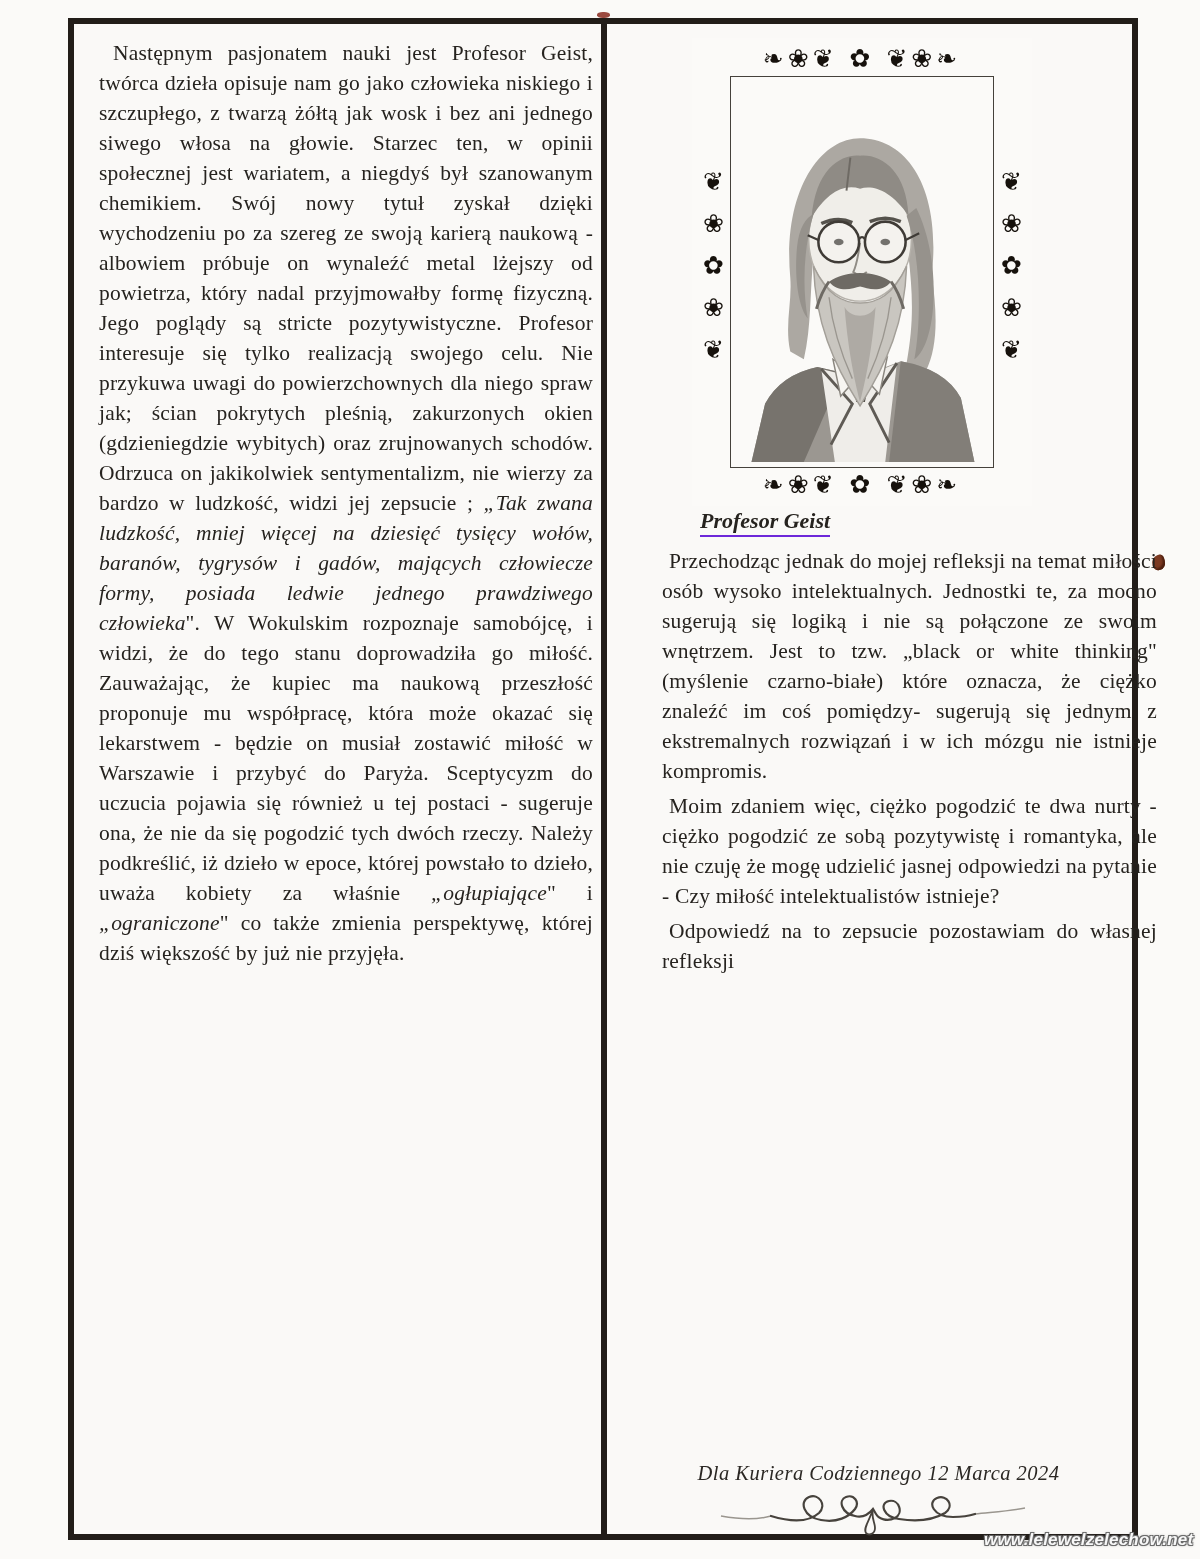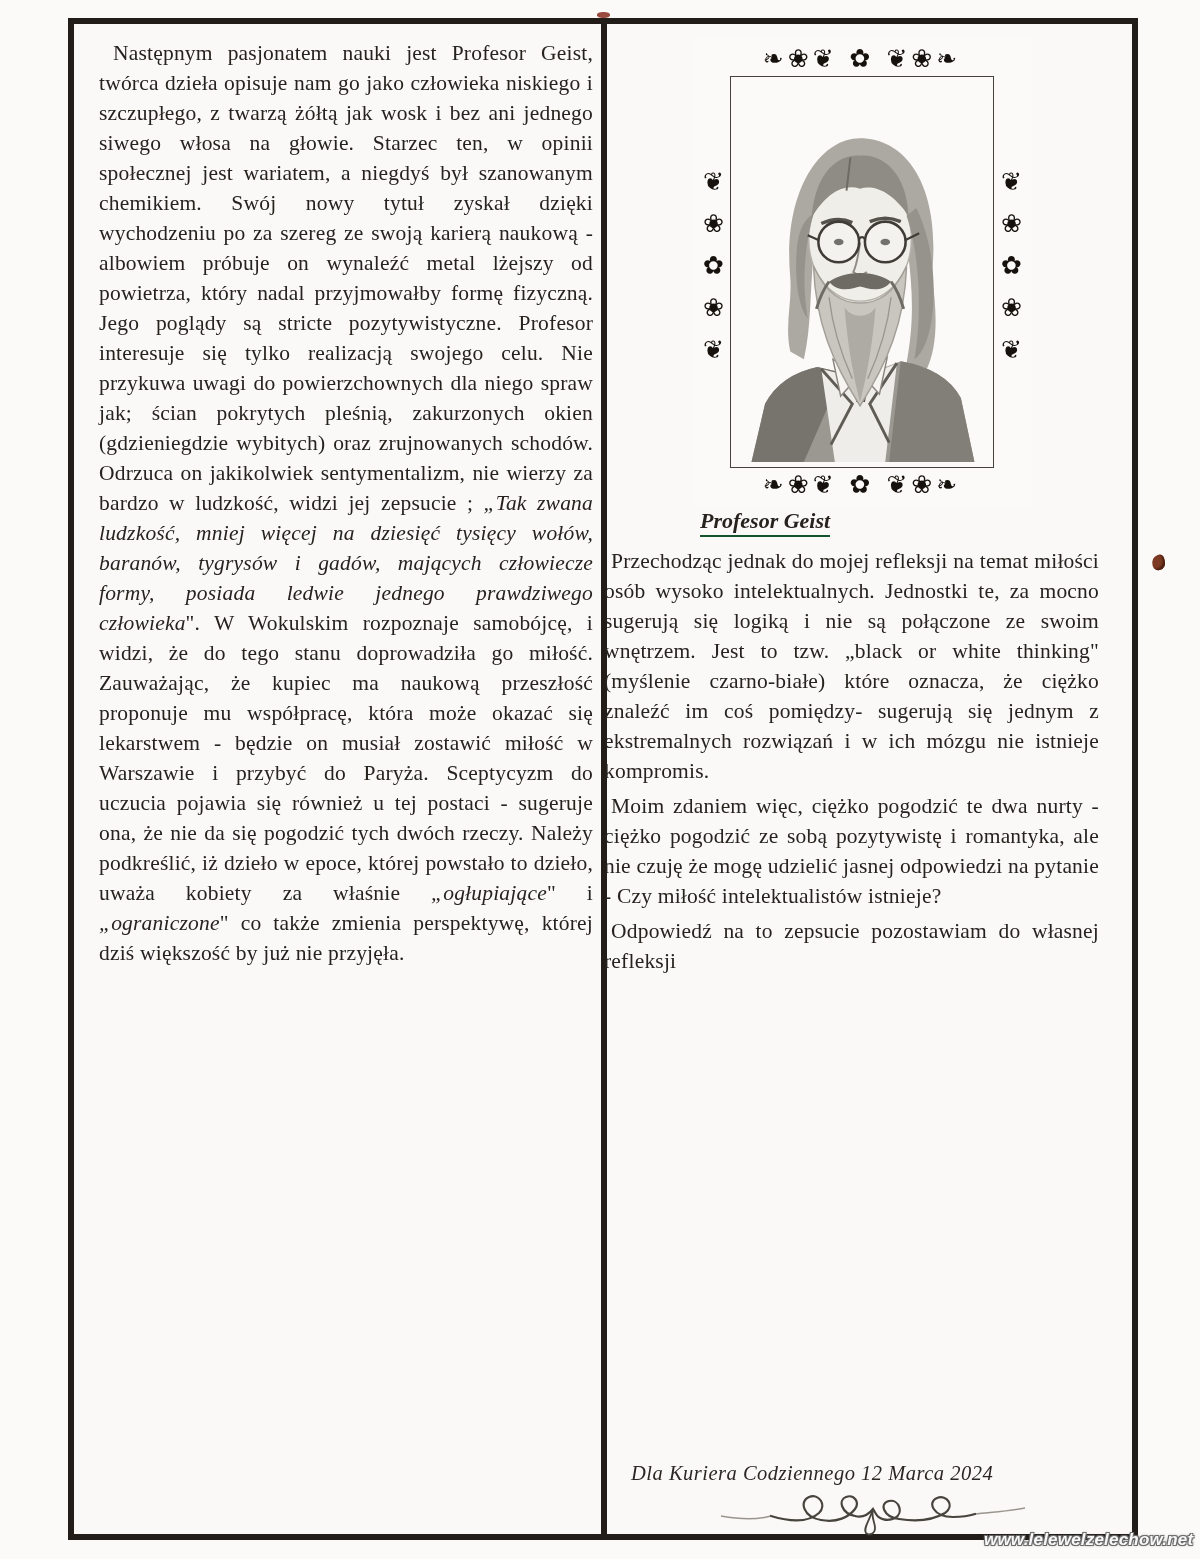--- a/index.html
+++ b/index.html
@@ -41,31 +41,31 @@
     font-size:25px;line-height:42px;text-align:center;letter-spacing:13px;}
   .orn-right{right:0;top:42px;width:42px;height:384px;writing-mode:vertical-rl;
     font-size:25px;line-height:42px;text-align:center;letter-spacing:13px;}
   .portrait-inner-border{
     position:absolute;inset:38px;border:1.5px solid #45413b;
   }
   .portrait-svg{position:absolute;left:44px;top:44px;width:252px;height:380px;}
   .portrait-caption{
     position:absolute;left:700px;top:508px;
     font-size:22px;font-style:italic;font-weight:bold;
-    border-bottom:2px solid #14532d;padding-bottom:1px;
+    border-bottom:2px solid #6d28d9;padding-bottom:1px;
   }
   
   .right-col{
-    position:absolute;left:604px;top:546px;width:495px;
+    position:absolute;left:662px;top:546px;width:495px;
     font-size:21.5px;line-height:30px;text-align:justify;letter-spacing:.2px;
   }
   .right-col p{margin:0 0 5px 0;text-indent:7px;}
   
   .footer-byline{
-    position:absolute;left:631px;top:1462px;width:495px;
+    position:absolute;left:631px;top:1462px;width:495px;text-align:center;
     font-size:20.5px;font-style:italic;color:#2b2824;letter-spacing:.5px;
   }
   .flourish{position:absolute;left:708px;top:1486px;width:330px;height:50px;}
   
   .watermark{
     position:absolute;left:984px;top:1530px;width:212px;
     font-family:"Liberation Sans",sans-serif;font-weight:bold;font-size:17px;
     color:#f8f8f8;letter-spacing:.2px;
     text-shadow:-1px -1px 0 #6b6b6b,1px -1px 0 #6b6b6b,-1px 1px 0 #6b6b6b,
                  1px 1px 0 #6b6b6b,0 0 3px #555;

